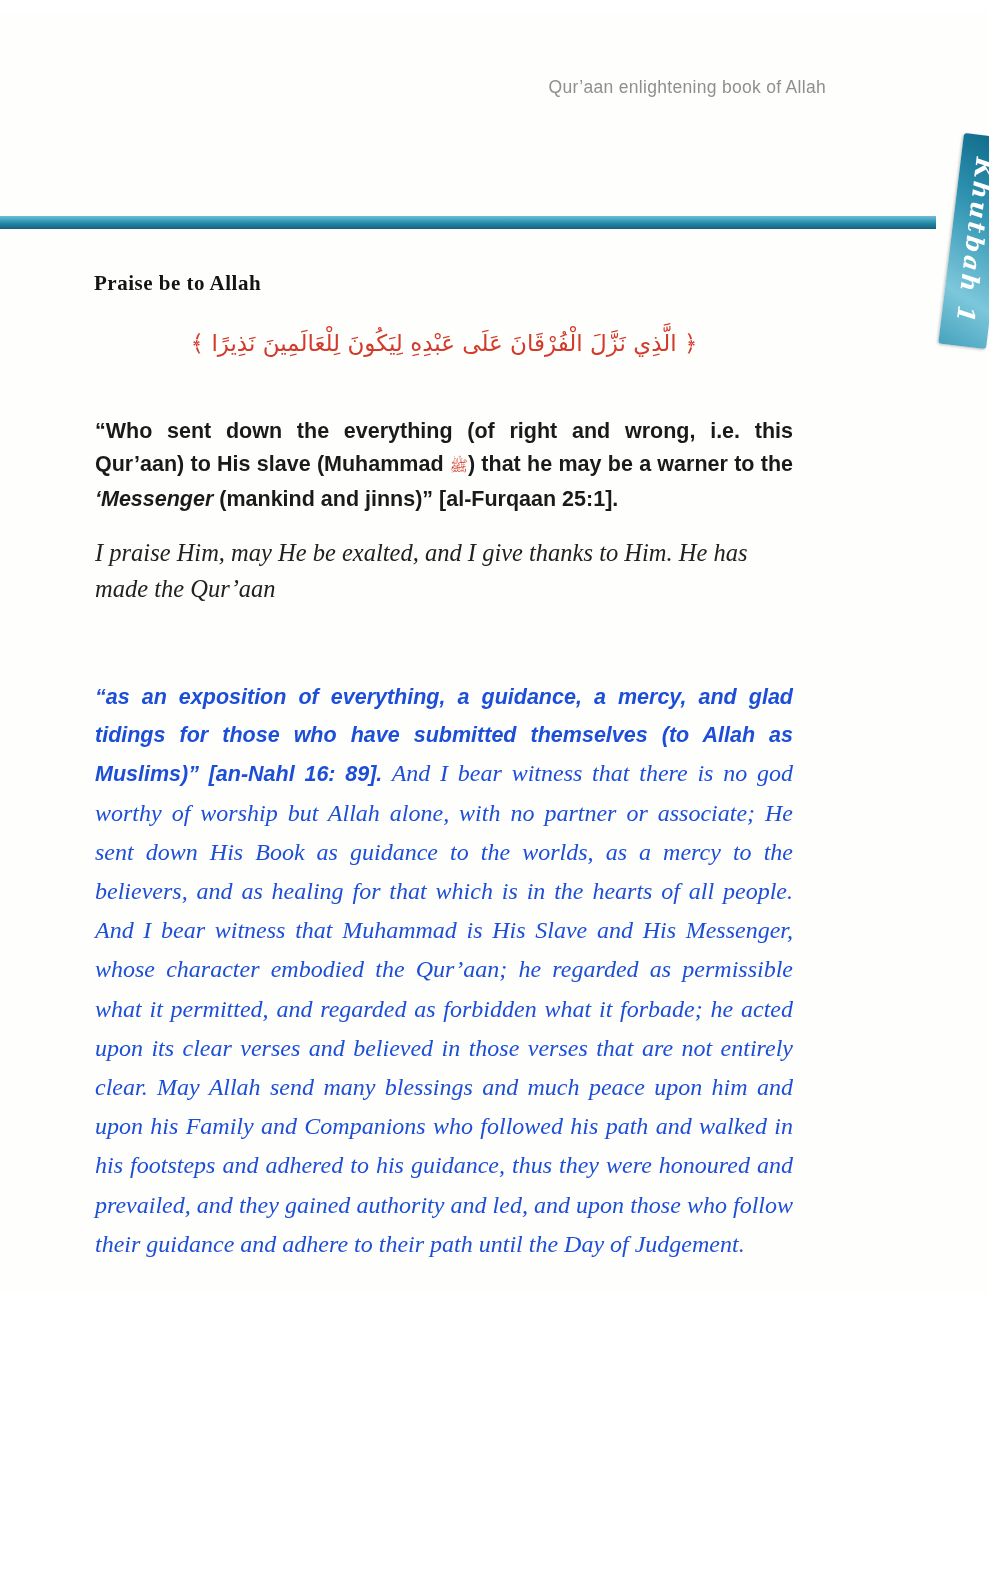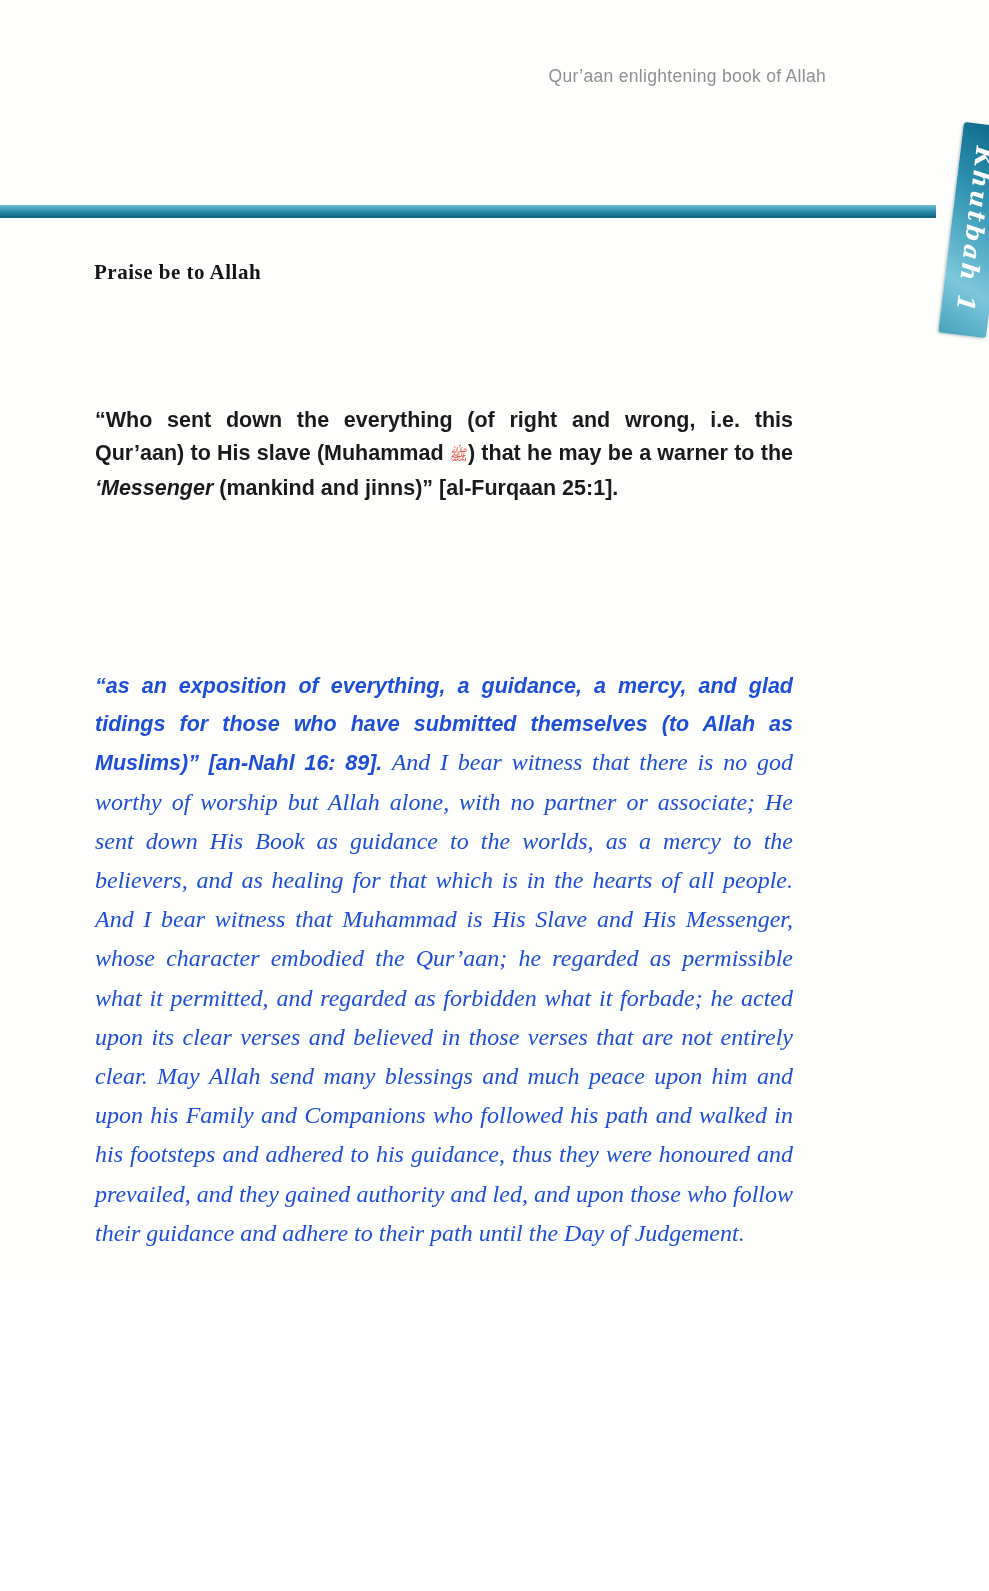--- a/index.html
+++ b/index.html
@@ -7,20 +7,21 @@
     padding: 0;
     background: #ffffff;
   }
   .page {
     position: relative;
     width: 989px;
     height: 1282px;
     background: #fefefc;
     overflow: hidden;
     font-family: "Liberation Serif", serif;
+    margin-top: 11px;
   }
 
   
   .running-header {
     position: absolute;
     top: 66px;
     left: 0;
     width: 826px;
     text-align: right;
     color: #8f8f8f;
@@ -177,23 +178,25 @@
   <div class="running-header">Qur’aan enlightening book of Allah</div>
 
   <div class="chapter-tab">
     <span class="chapter-tab-label">Khutbah 1</span>
   </div>
 
   <div class="top-rule"></div>
 
   <h1 class="heading">Praise be to Allah</h1>
 
+  <div class="verse verse-1">﴿ الَّذِي نَزَّلَ الْفُرْقَانَ عَلَى عَبْدِهِ لِيَكُونَ لِلْعَالَمِينَ نَذِيرًا ﴾</div>
 
   <p class="para-1"><span>“Who sent down the everything (of right and wrong, i.e. this Qur’aan) to His slave (Muhammad </span><span class="saw-symbol">ﷺ</span><span>) that he may be a warner to the </span><span class="aalameen">‘Messenger</span><span> (mankind and jinns)” [al-Furqaan 25:1].</span></p>
 
+  <p class="para-2">I praise Him, may He be exalted, and I give thanks to Him. He has made the Qur’aan</p>
 
 
   <p class="para-3"><span class="bold-part">“as an exposition of everything, a guidance, a mercy, and glad tidings for those who have submitted themselves (to Allah as Muslims)” [an-Nahl 16: 89].</span><span class="serif-part"> And I bear witness that there is no god worthy of worship but Allah alone, with no partner or associate; He sent down His Book as guidance to the worlds, as a mercy to the believers, and as healing for that which is in the hearts of all people. And I bear witness that Muhammad is His Slave and His Messenger, whose character embodied the Qur’aan; he regarded as permissible what it permitted, and regarded as forbidden what it forbade; he acted upon its clear verses and believed in those verses that are not entirely clear. May Allah send many blessings and much peace upon him and upon his Family and Companions who followed his path and walked in his footsteps and adhered to his guidance, thus they were honoured and prevailed, and they gained authority and led, and upon those who follow their guidance and adhere to their path until the Day of Judgement.</span></p>
 
   <div class="bottom-rule"></div>
 
   <div class="page-number-box">
     <span class="page-number">37</span>
   </div>
 

